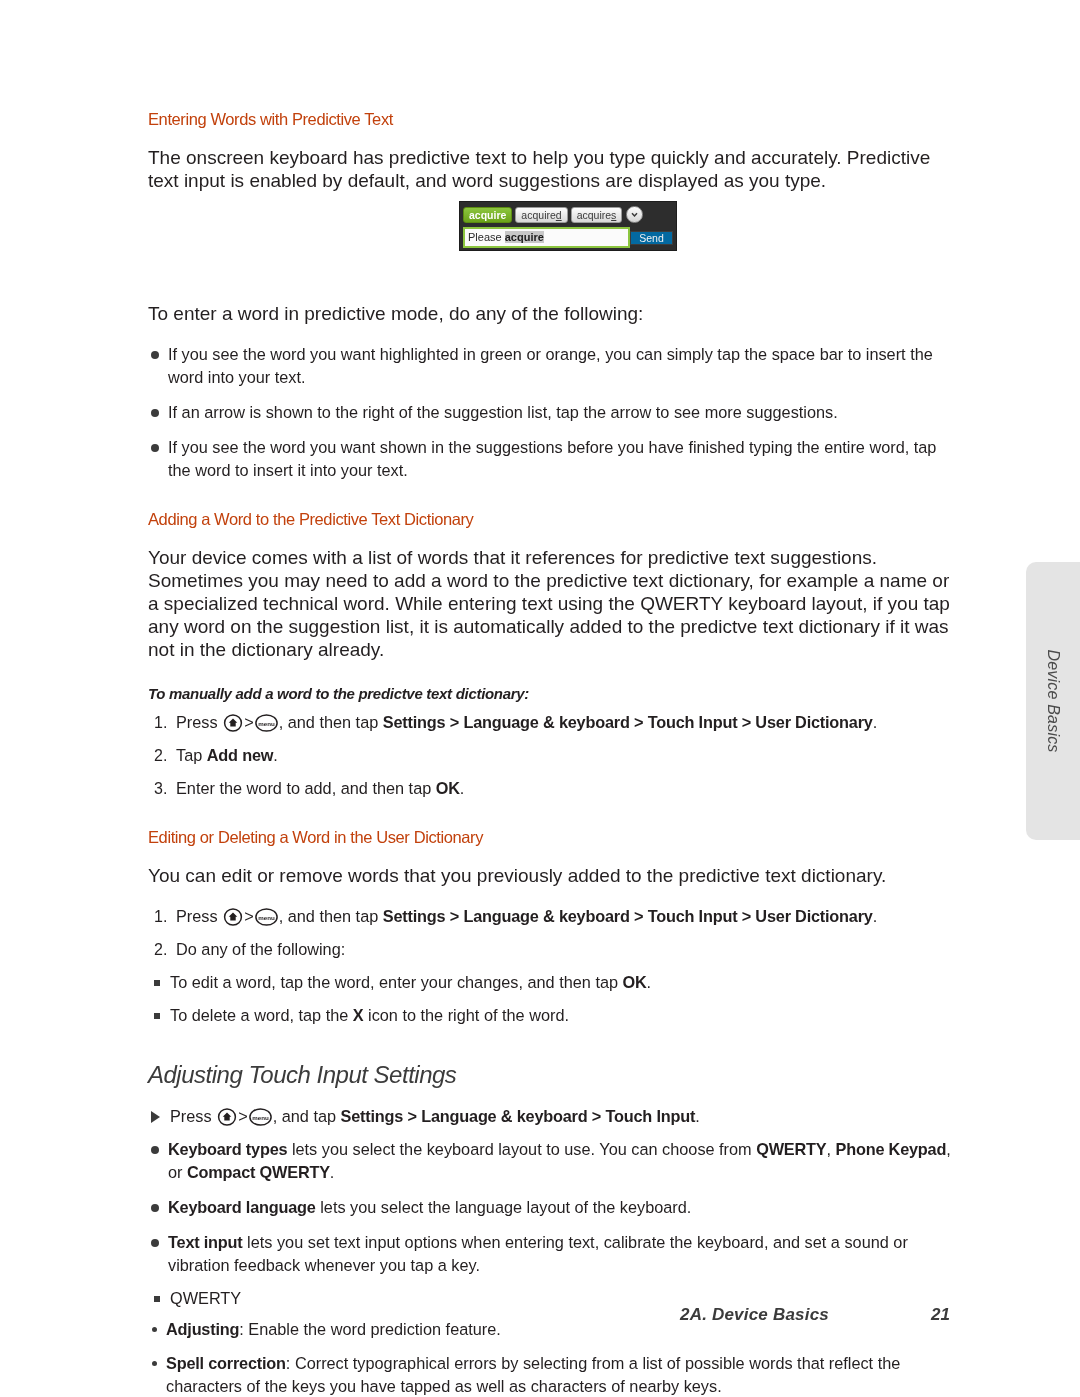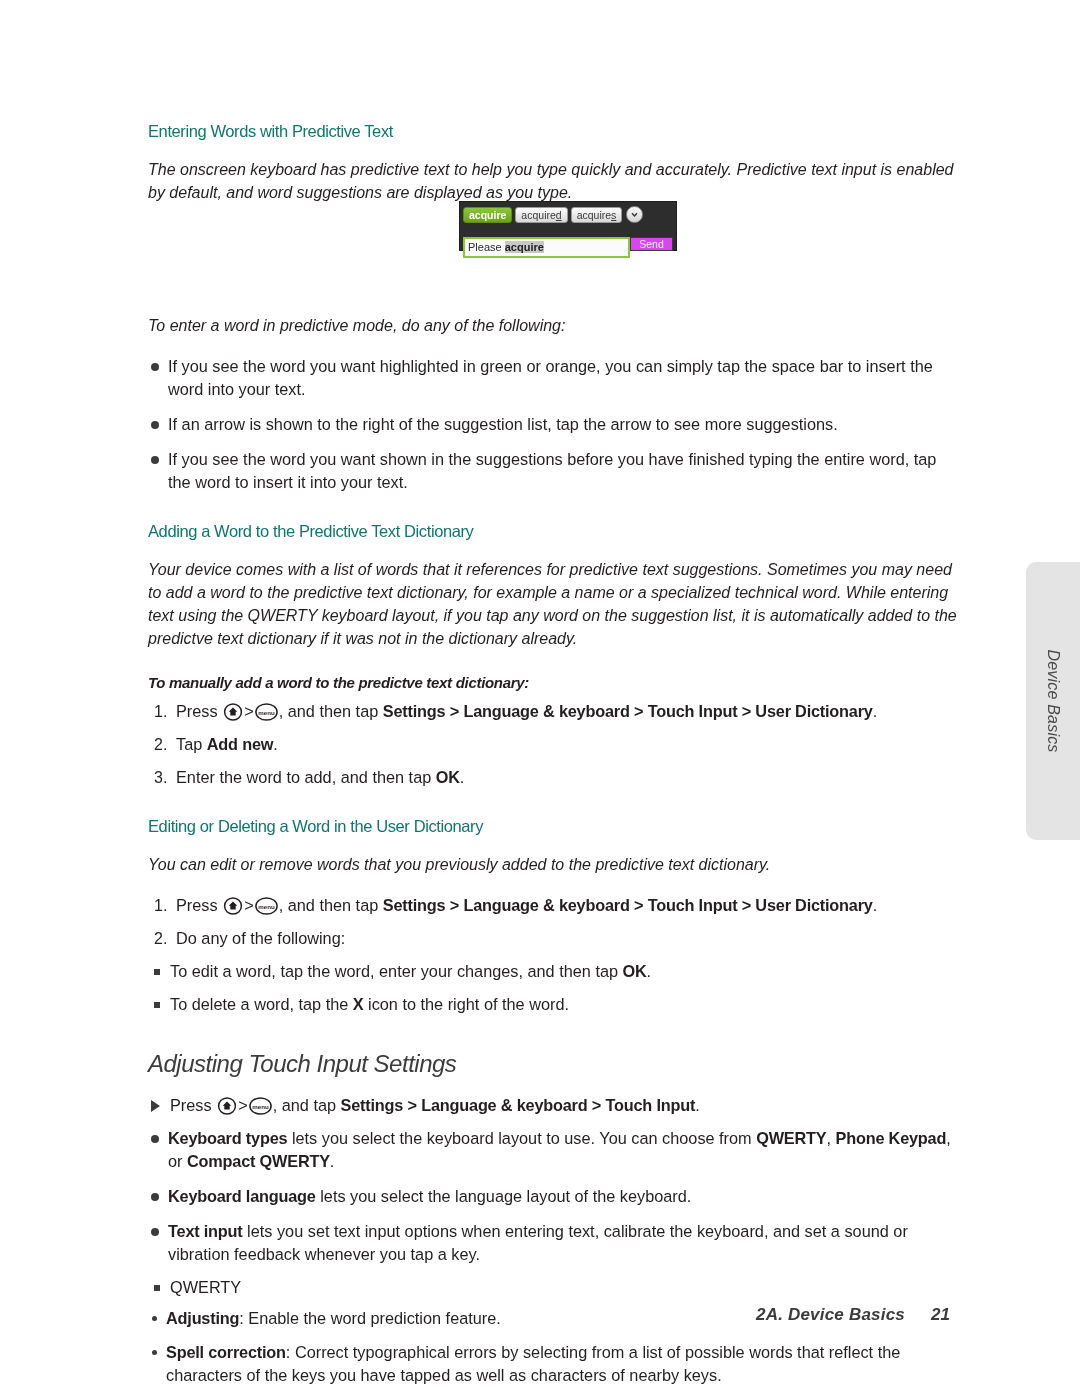--- a/index.html
+++ b/index.html
@@ -48,39 +48,38 @@
   .content {
     position: absolute;
     left: 148px;
     top: 106px;
     width: 812px;
   }
 
   h3.sub-head {
     font-size: 16.5px;
     font-weight: 400;
-    color: #0f766e;
-    margin: 16px 0 17px 0;
+    color: #c2410c;
+    margin: 4px 0 17px 0;
     letter-spacing: -0.4px;
   }
   h2.section-head {
     font-size: 24px;
     font-style: italic;
     font-weight: 400;
     color: #3c3c3c;
     margin: 0 0 16px 0;
     letter-spacing: -0.5px;
   }
 
   p.body {
-    font-size: 16px;
+    font-size: 19px;
     line-height: 23px;
     margin: 0 0 14px 0;
     color: #231f20;
-    font-style: italic;
   }
 
   .italic-lead {
     font-size: 15px;
     font-style: italic;
     font-weight: 700;
     letter-spacing: -0.3px;
     margin: 0 0 9px 0;
     color: #231f20;
   }
@@ -236,22 +235,22 @@
     background: linear-gradient(#fdfdfd, #d6d6d6);
     border: 1px solid #8f8f8f;
     box-sizing: border-box;
     display: flex;
     align-items: center;
     justify-content: center;
     margin-left: 1px;
   }
   .input-row {
     display: flex;
-    align-items: flex-start;
-    margin-top: 13px;
+    align-items: center;
+    margin-top: 3px;
     height: 21px;
   }
   .textbox {
     flex: 1;
     background: #fbfbfb;
     border: 2px solid #8cc63f;
     box-sizing: border-box;
     font-size: 11px;
     line-height: 17px;
     color: #2b2b2b;
@@ -259,41 +258,41 @@
     white-space: nowrap;
     overflow: hidden;
   }
   .textbox .hl {
     background: #c8c8c8;
     font-weight: 700;
     color: #1d1d1d;
   }
   .send-btn {
     width: 43px;
-    background: #d946ef;
+    background: #0369a1;
     border: 1px solid #3c3c3c;
     box-sizing: border-box;
     color: #f2f2f2;
     font-size: 10.5px;
     display: flex;
     align-items: center;
     justify-content: center;
   }
 
   
   .footer {
     position: absolute;
     left: 0;
     top: 1305px;
     width: 1080px;
     height: 30px;
   }
   .footer-title {
     position: absolute;
-    left: 756px;
+    left: 680px;
     top: 0;
     font-style: italic;
     font-weight: 700;
     font-size: 17px;
     color: #3b3b3b;
     letter-spacing: 0.2px;
   }
   .footer-page {
     position: absolute;
     left: 931px;

